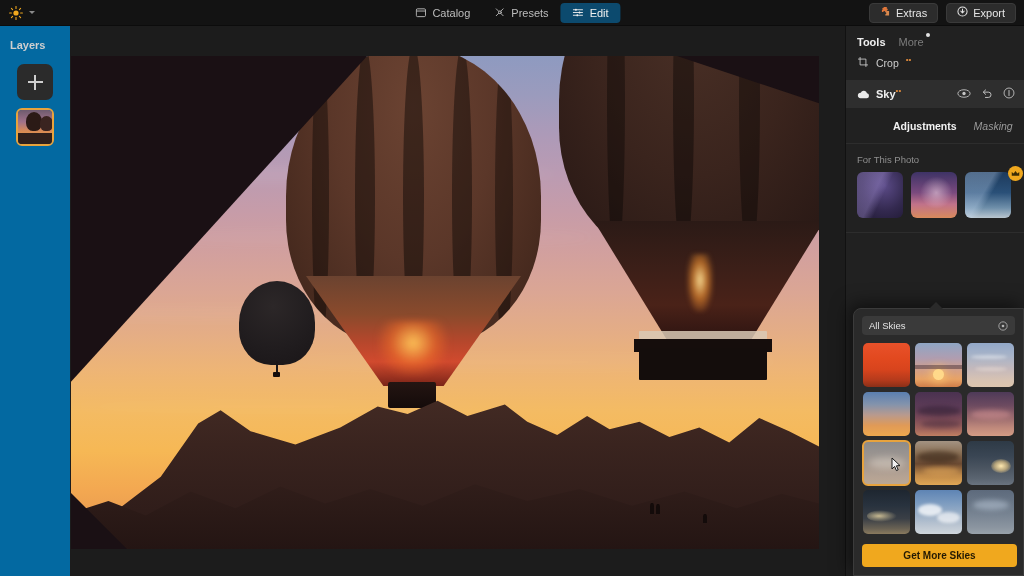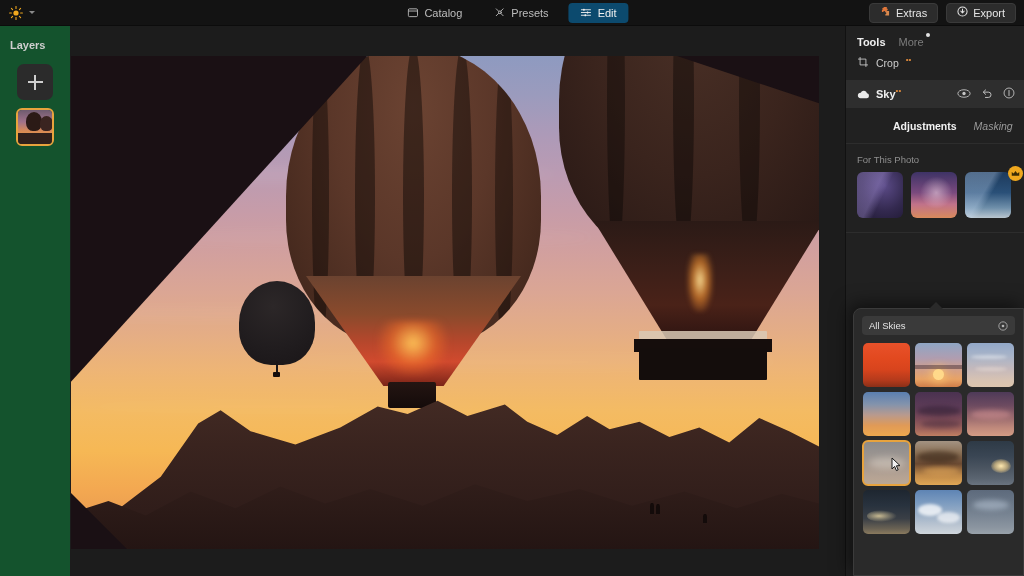--- a/index.html
+++ b/index.html
@@ -22,21 +22,21 @@
   .brand { display: flex; align-items: center; gap: 4px; padding-left: 9px; }
   .sun-icon { width: 14px; height: 14px; position: relative; }
   .sun-icon svg { display: block; }
   .caret-sm {
     width: 0; height: 0; border-left: 3px solid transparent;
     border-right: 3px solid transparent; border-top: 3.5px solid #8a8a8a;
     margin-left: 2px;
   }
   .center-tabs {
     position: absolute; left: 50%; transform: translateX(-50%);
-    display: flex; align-items: center; gap: 8px; height: 26px;
+    display: flex; align-items: center; gap: 0; height: 26px;
   }
   .ttab {
     display: flex; align-items: center; gap: 6px;
     padding: 3px 12px; border-radius: 4px;
     font-size: 11px; color: #bdbdbd; cursor: pointer;
     height: 20px;
   }
   .ttab.active { background: #0c4a6e; color: #f0f0f0; }
   .ttab svg { display: block; }
   .right-actions {
@@ -45,21 +45,21 @@
   .abtn {
     display: flex; align-items: center; gap: 5px;
     background: #2c2c2c; border: 1px solid #3a3a3a;
     border-radius: 4px; padding: 3px 10px; height: 20px;
     font-size: 11px; color: #e6e6e6; cursor: pointer;
   }
 
   
   .leftbar {
     position: absolute; top: 26px; left: 0; width: 70px; height: 550px;
-    background: #14532d;
+    background: #0369a1;
   }
   .layers-title {
     font-size: 11px; color: #cfcfcf; padding: 13px 0 0 10px; font-weight: 600;
   }
   .add-layer {
     margin: 13px auto 0; width: 36px; height: 36px;
     background: #2b2b2b; border-radius: 7px;
     display: flex; align-items: center; justify-content: center;
     cursor: pointer;
   }
@@ -541,15 +541,16 @@
       </div>
       <div class="cell" style="background:linear-gradient(to bottom,#5e84b4 0%,#7d9cc0 30%,#9fb2c8 58%,#bcc6d2 82%,#cfd6dc 100%);">
         <div style="position:absolute;left:3px;top:14px;width:24px;height:12px;background:rgba(255,255,255,.75);border-radius:50%;filter:blur(1.5px);"></div>
         <div style="position:absolute;left:22px;top:22px;width:23px;height:11px;background:rgba(250,250,252,.65);border-radius:50%;filter:blur(1.5px);"></div>
       </div>
       <div class="cell" style="background:linear-gradient(to bottom,#5d6a7c 0%,#6b7888 32%,#7a8694 60%,#8b95a0 85%,#98a1aa 100%);">
         <div style="position:absolute;left:6px;top:10px;width:36px;height:10px;background:rgba(200,212,228,.45);border-radius:50%;filter:blur(2.5px);"></div>
       </div>
     </div>
 
+    <div class="get-more">Get More Skies</div>
   </div>
 
 </div>
 
 </body></html>

